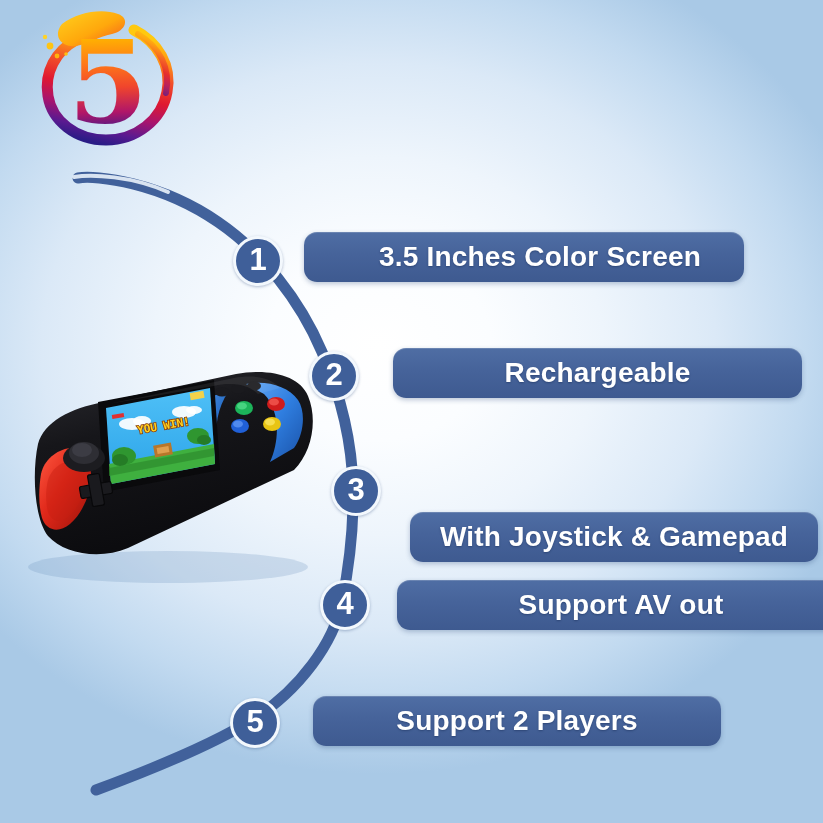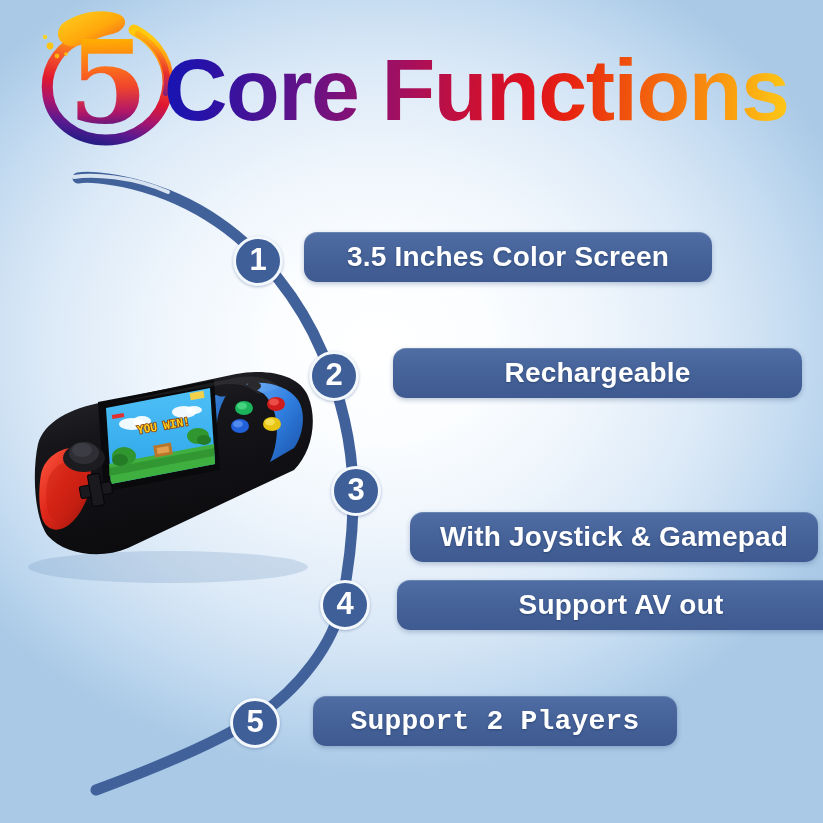--- a/index.html
+++ b/index.html
@@ -96,21 +96,20 @@
         <path d="M36,20 C52,8 76,4 92,10 C104,14 100,27 86,30
                  C72,33 62,40 50,42 C36,44 26,32 36,20 Z" fill="url(#gSplat)"></path>
         <circle cx="24" cy="42" r="3.4" fill="#ffc412"></circle>
         <circle cx="31" cy="52" r="2.4" fill="#ffb30e"></circle>
         <circle cx="19" cy="33" r="2.2" fill="#ffd227"></circle>
         <circle cx="40" cy="50" r="1.8" fill="#ffbe10"></circle>
       </svg>
       <div class="num5">5</div>
     </div>
 
-    <div id="title">Core Functions</div>
   </div>
 
   <svg class="arc" viewBox="0 0 823 823">
     <path d="M78,178 C 96,175 160,182 218,222
              C 262,252 300,300 322,352
              C 340,394 352,440 353,488
              C 354,536 348,572 342,602
              C 334,642 300,690 252,720
              C 210,746 150,770 96,790" fill="none" stroke="#41619b" stroke-width="11" stroke-linecap="round"></path>
     <path d="M74,177 C 92,174 132,176 168,192" fill="none" stroke="#e9f2fb" stroke-width="4" stroke-linecap="round" opacity=".9"></path>
@@ -231,19 +230,19 @@
   <div class="numdot" style="left:331px;top:466px;">
     <span>3</span>
   </div>
   <div class="numdot" style="left:320px;top:580px;">
     <span>4</span>
   </div>
   <div class="numdot" style="left:230px;top:698px;">
     <span>5</span>
   </div>
 
-  <div class="fbox" style="left:304px;top:232px;width:408px;">3.5 Inches Color Screen</div>
+  <div class="fbox" style="left:304px;top:232px;width:408px;padding-left:32px;">3.5 Inches Color Screen</div>
   <div class="fbox" style="left:393px;top:348px;width:409px;text-align:center;">Rechargeable</div>
   <div class="fbox" style="left:410px;top:464px;width:408px;margin-top:48px;">With Joystick &amp; Gamepad</div>
   <div class="fbox" style="left:397px;top:580px;width:448px;">Support AV out</div>
-  <div class="fbox" style="left:313px;top:696px;width:364px;font-family:Liberation Mono, monospace;">Support 2 Players</div>
+  <div class="fbox" style="left:313px;top:696px;width:408px;">Support 2 Players</div>
 
 </div>
 
 </body></html>

